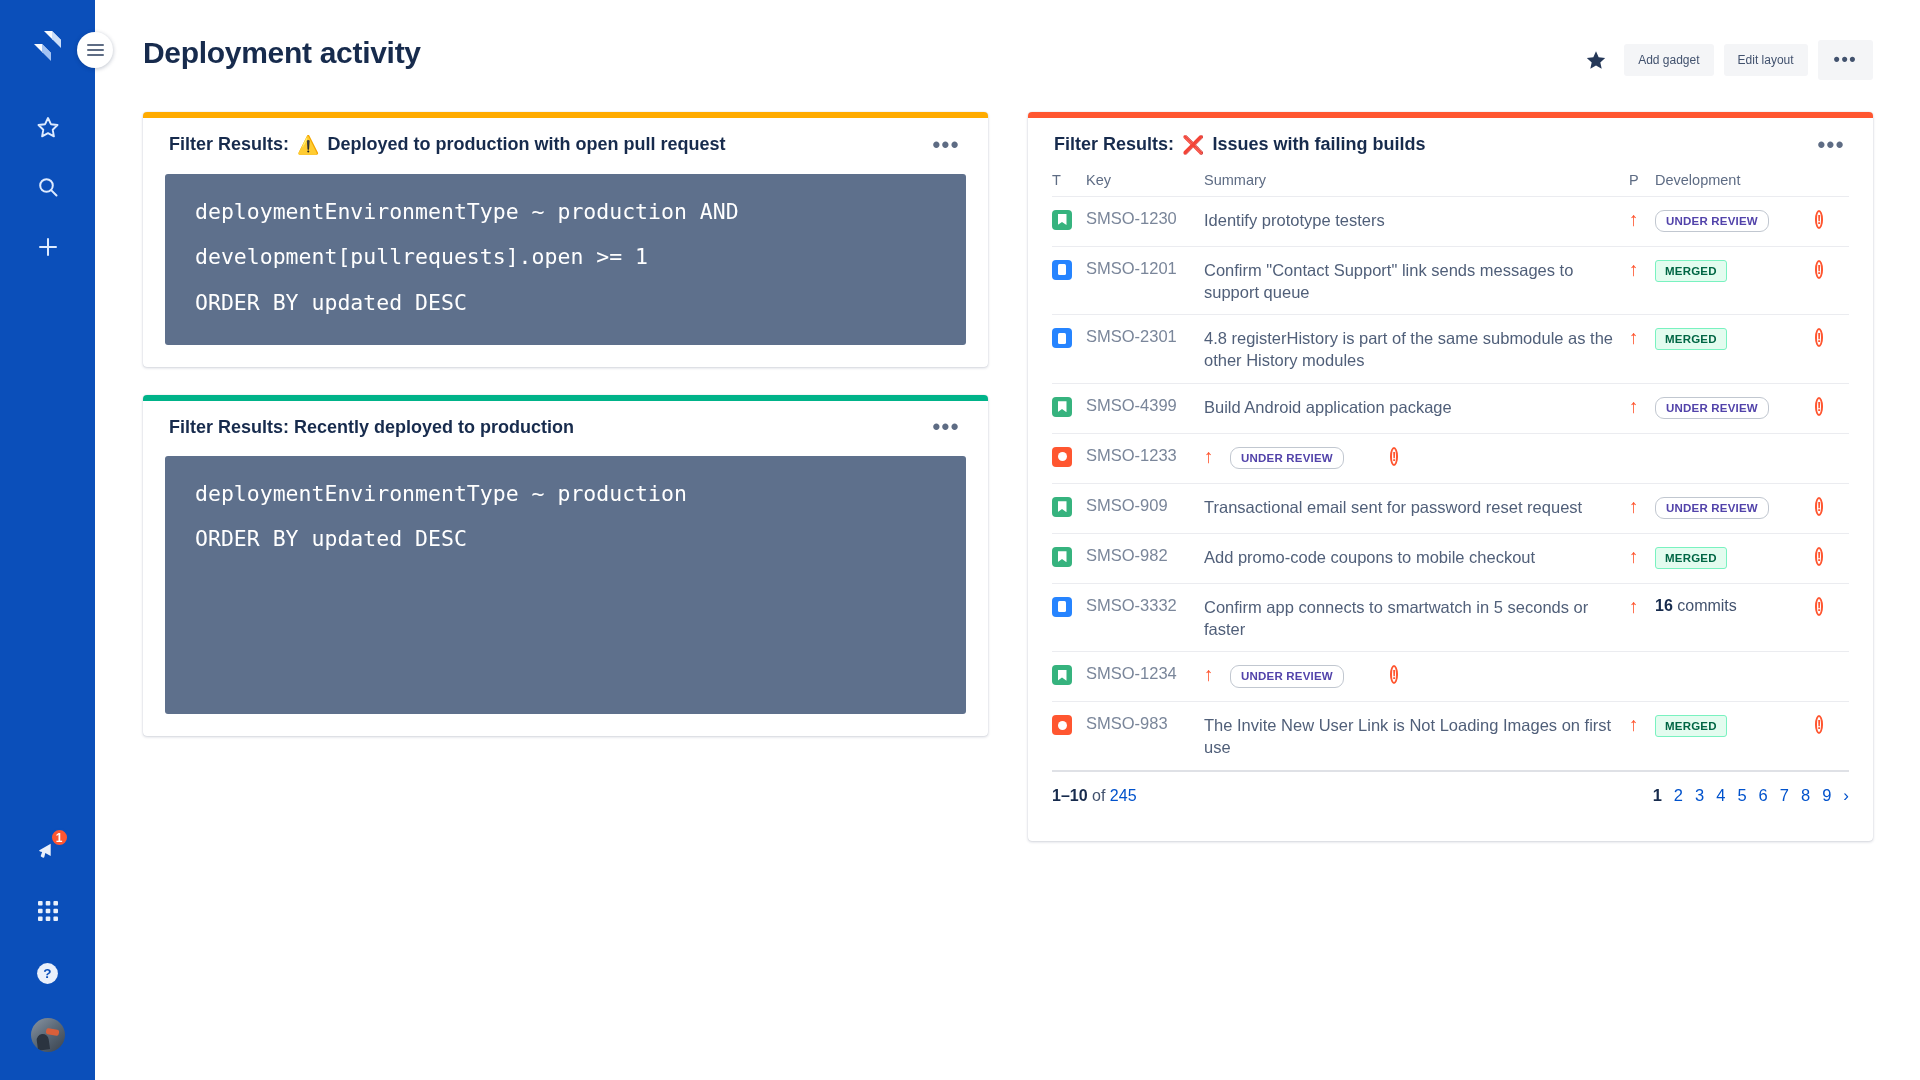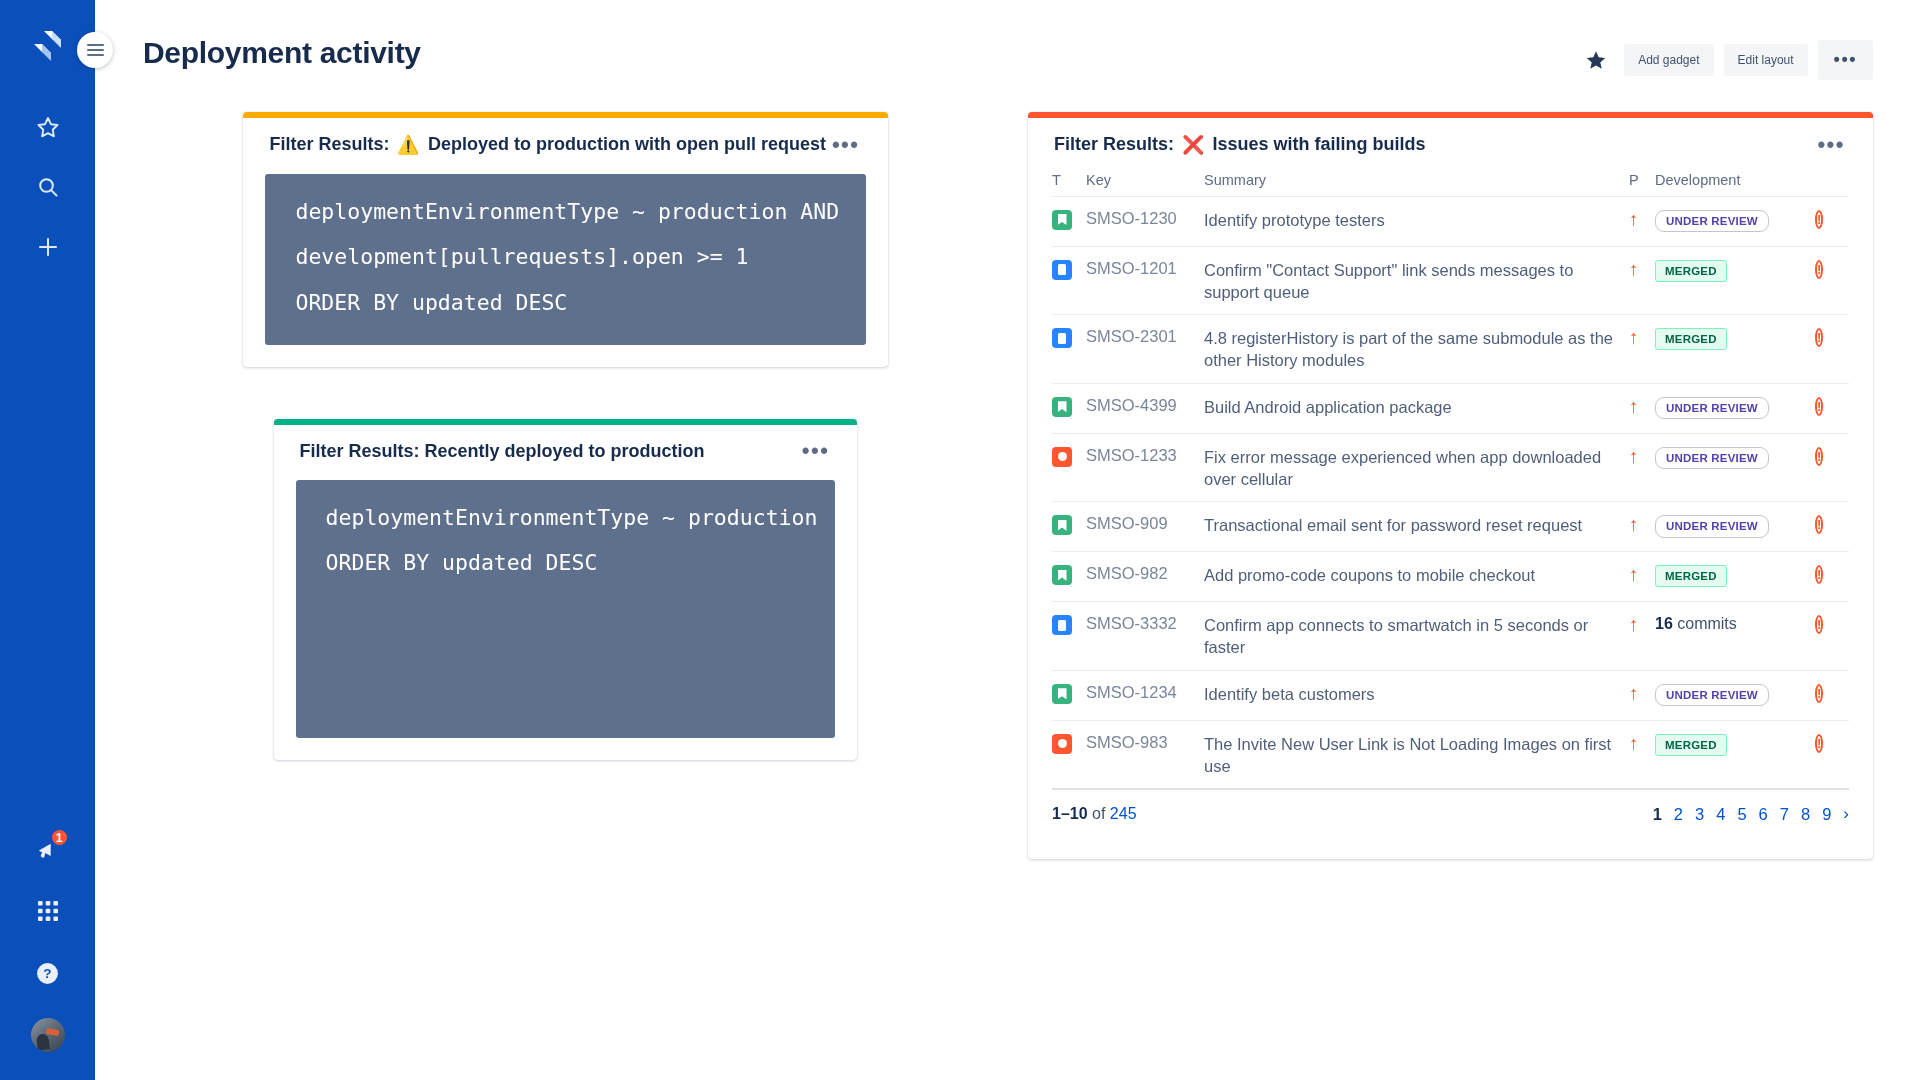--- a/index.html
+++ b/index.html
@@ -81,21 +81,21 @@
     background: #F4F5F7; border: none; border-radius: 3px;
     color: #42526E; font-size: 12px; font-family: "Liberation Sans", sans-serif;
     padding: 9px 14px; cursor: pointer; line-height: 1.2; white-space: nowrap;
   }
   .hdr-btn.icon-only { padding: 9px 16px; letter-spacing: 1.5px; font-size: 18px; font-weight:700;}
 
   
   .grid {
     display: flex; gap: 40px; padding: 32px 52px 0 48px; align-items: flex-start;
   }
-  .col { display: flex; flex-direction: column; gap: 52px; align-items: center; }
+  .col { display: flex; flex-direction: column; gap: 28px; }
   .col-left { width: 845px; flex: 0 0 845px; }
   .col-right { width: 845px; flex: 0 0 845px; }
 
   .gadget {
     background: #ffffff; border-radius: 4px;
     box-shadow: 0 1px 3px rgba(9,30,66,.18), 0 0 1px rgba(9,30,66,.20);
     overflow: hidden;
   }
   .gadget-topbar { height: 6px; width: 100%; }
   .gadget-head {
@@ -401,21 +401,20 @@
                   </div>
                   <div class="c-err"><span class="err-ico">!</span></div>
                 </div>
                 <div class="row">
                   <div class="c-t">
                     <span class="type-ico type-bug">
                       <span class="glyph-bug"></span>
                     </span>
                   </div>
                   <div class="c-key"><a>SMSO-1233</a></div>
-                  <div class="c-sum">Fix error message experienced when app downloaded over cellular</div>
                   <div class="c-p"><span class="prio">↑</span></div>
                   <div class="c-dev dev-cell">
                     <span class="badge-review">UNDER REVIEW</span>
                   </div>
                   <div class="c-err"><span class="err-ico">!</span></div>
                 </div>
                 <div class="row">
                   <div class="c-t">
                     <span class="type-ico type-story">
                       <span class="glyph-story"></span>
@@ -457,21 +456,20 @@
                   </div>
                   <div class="c-err"><span class="err-ico">!</span></div>
                 </div>
                 <div class="row">
                   <div class="c-t">
                     <span class="type-ico type-story">
                       <span class="glyph-story"></span>
                     </span>
                   </div>
                   <div class="c-key"><a>SMSO-1234</a></div>
-                  <div class="c-sum">Identify beta customers</div>
                   <div class="c-p"><span class="prio">↑</span></div>
                   <div class="c-dev dev-cell">
                     <span class="badge-review">UNDER REVIEW</span>
                   </div>
                   <div class="c-err"><span class="err-ico">!</span></div>
                 </div>
                 <div class="row">
                   <div class="c-t">
                     <span class="type-ico type-bug">
                       <span class="glyph-bug"></span>

